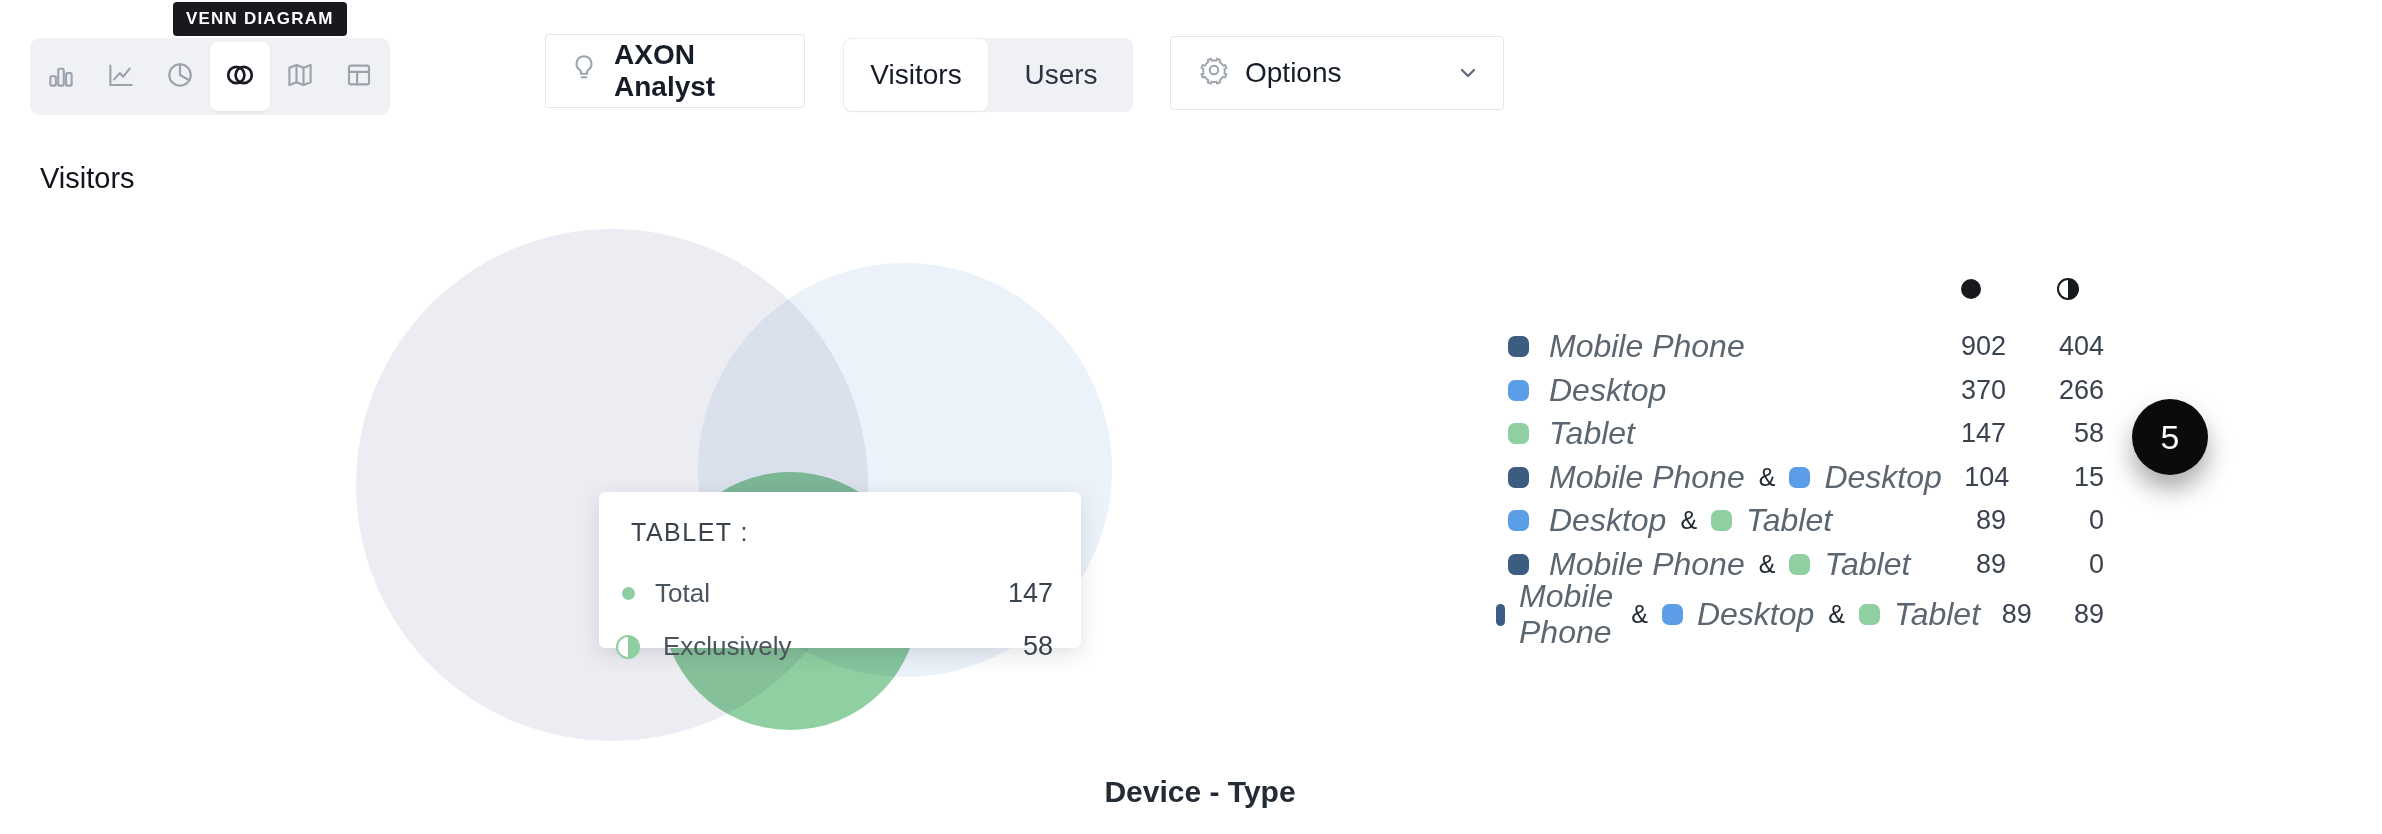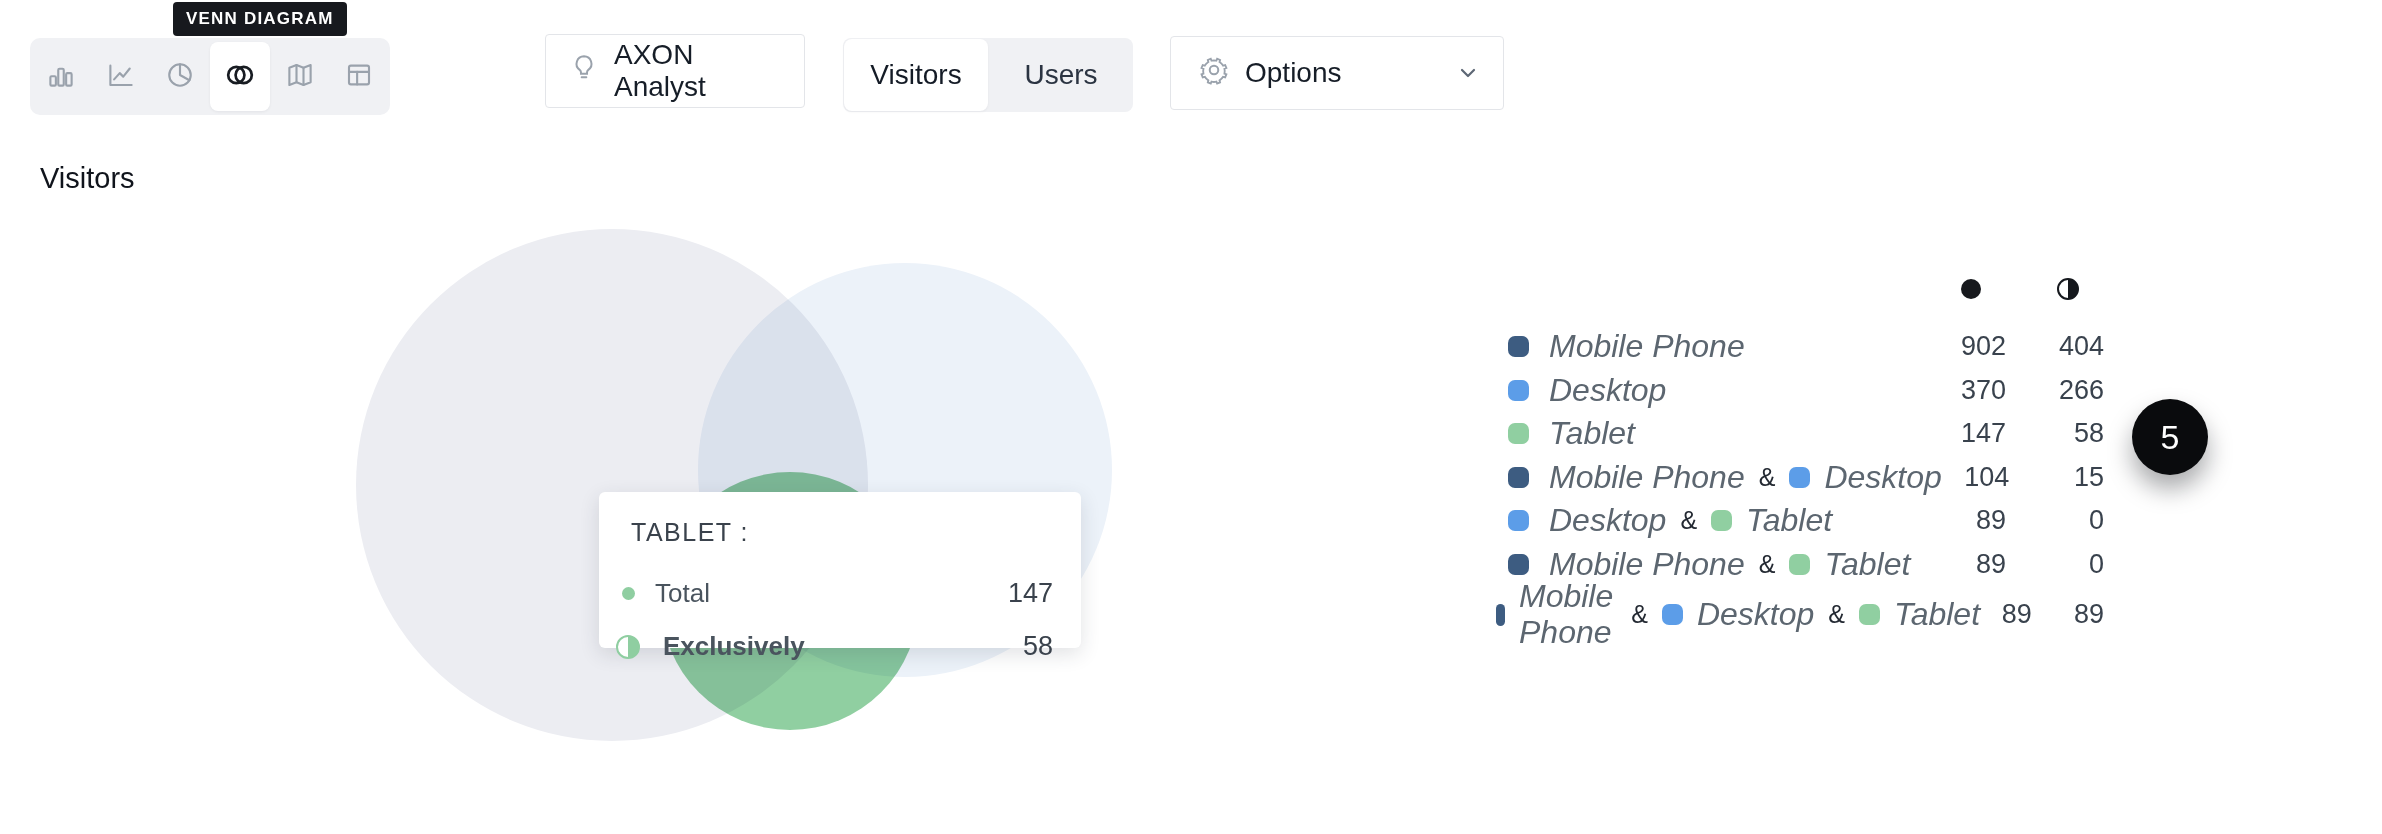--- a/index.html
+++ b/index.html
@@ -27,21 +27,21 @@
   }
   .type-cell.active { background:#ffffff; box-shadow:0 1px 3px rgba(20,25,35,0.06); }
   .type-cell svg { stroke:#9aa2ac; fill:none; stroke-width:1.7; stroke-linecap:round; stroke-linejoin:round; }
   .type-cell.active svg { stroke:#181c22; stroke-width:2.2; }
 
   
   .btn {
     position:absolute; background:#ffffff; border:1px solid #e3e5e9; border-radius:4px;
     display:flex; align-items:center; font-size:28px; color:#161d27;
   }
-  .axon-btn { left:545px; top:34px; width:260px; height:74px; padding:0 24px; gap:16px; }
+  .axon-btn { left:545px; top:34px; width:260px; height:74px; padding:0 24px; gap:16px;font-weight:bold; }
   .axon-btn svg { stroke:#9aa2ac; fill:none; stroke-width:1.7; stroke-linecap:round; }
 
   .segmented {
     position:absolute; left:843px; top:38px; width:290px; height:74px;
     background:#f0f1f4; border-radius:8px; display:flex;
   }
   .seg-tab {
     flex:1; display:flex; align-items:center; justify-content:center;
     font-size:28px; color:#2b3442; cursor:pointer; border-radius:8px;
   }
@@ -70,21 +70,21 @@
   .vrow { display:flex; align-items:center; height:29px;margin-top:24px; }
   .vrows { margin-top:32px; }
   .vicon-col { width:26px; display:flex; align-items:center; justify-content:center; margin-right:14px; }
   .dot-total { width:13px; height:13px; border-radius:50%; background:#8fcea1; }
   .half-green {
     width:24px; height:24px; border-radius:50%; border:2px solid #8fcea1;
     background:linear-gradient(90deg,#ffffff 50%,#8fcea1 50%);
   }
   .vlabel { font-size:26px; color:#4a545e; }
   .vval { margin-left:auto; font-size:27px; color:#3a424c; }
-  .vrow.excl .vlabel { margin-left:8px;font-weight:bold; }
+  .vrow.excl .vlabel { margin-left:8px; }
 
   
   .legend-head-icon { position:absolute; }
   .ic-filled { left:1961px; top:279px; width:20px; height:20px; border-radius:50%; background:#17191d; }
   .ic-half {
     left:2057px; top:278px; width:22px; height:22px; border-radius:50%;
     border:2px solid #15181d; background:linear-gradient(90deg,#ffffff 50%,#15181d 50%);
   }
   .legend { position:absolute; left:1508px; top:325px; width:596px; }
   .lrow { display:flex; align-items:center; height:43.5px; cursor:pointer; }
@@ -302,14 +302,15 @@
       <span class="v v1">89</span>
       <span class="v v2">89</span>
     </div>
 
   </div>
 
   <div class="count-badge">
     <span>5</span>
   </div>
 
+  <div class="axis-label">Device - Type</div>
 
 </div>
 
 </body></html>

